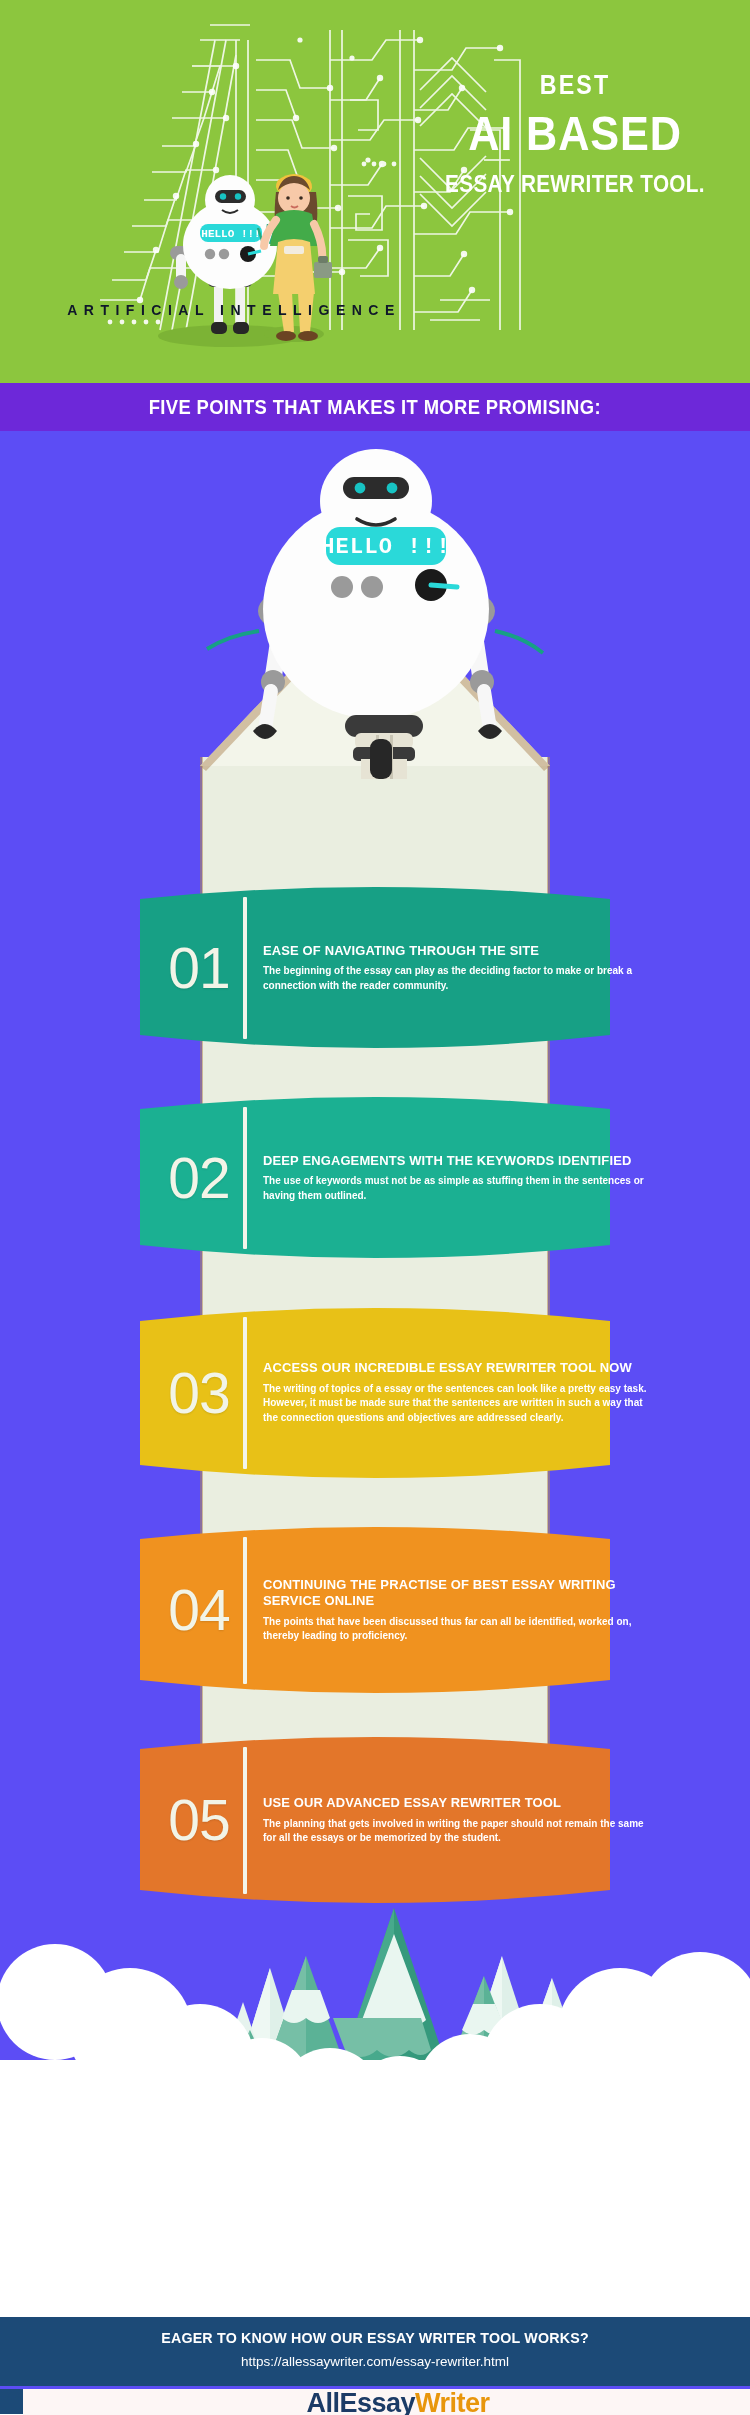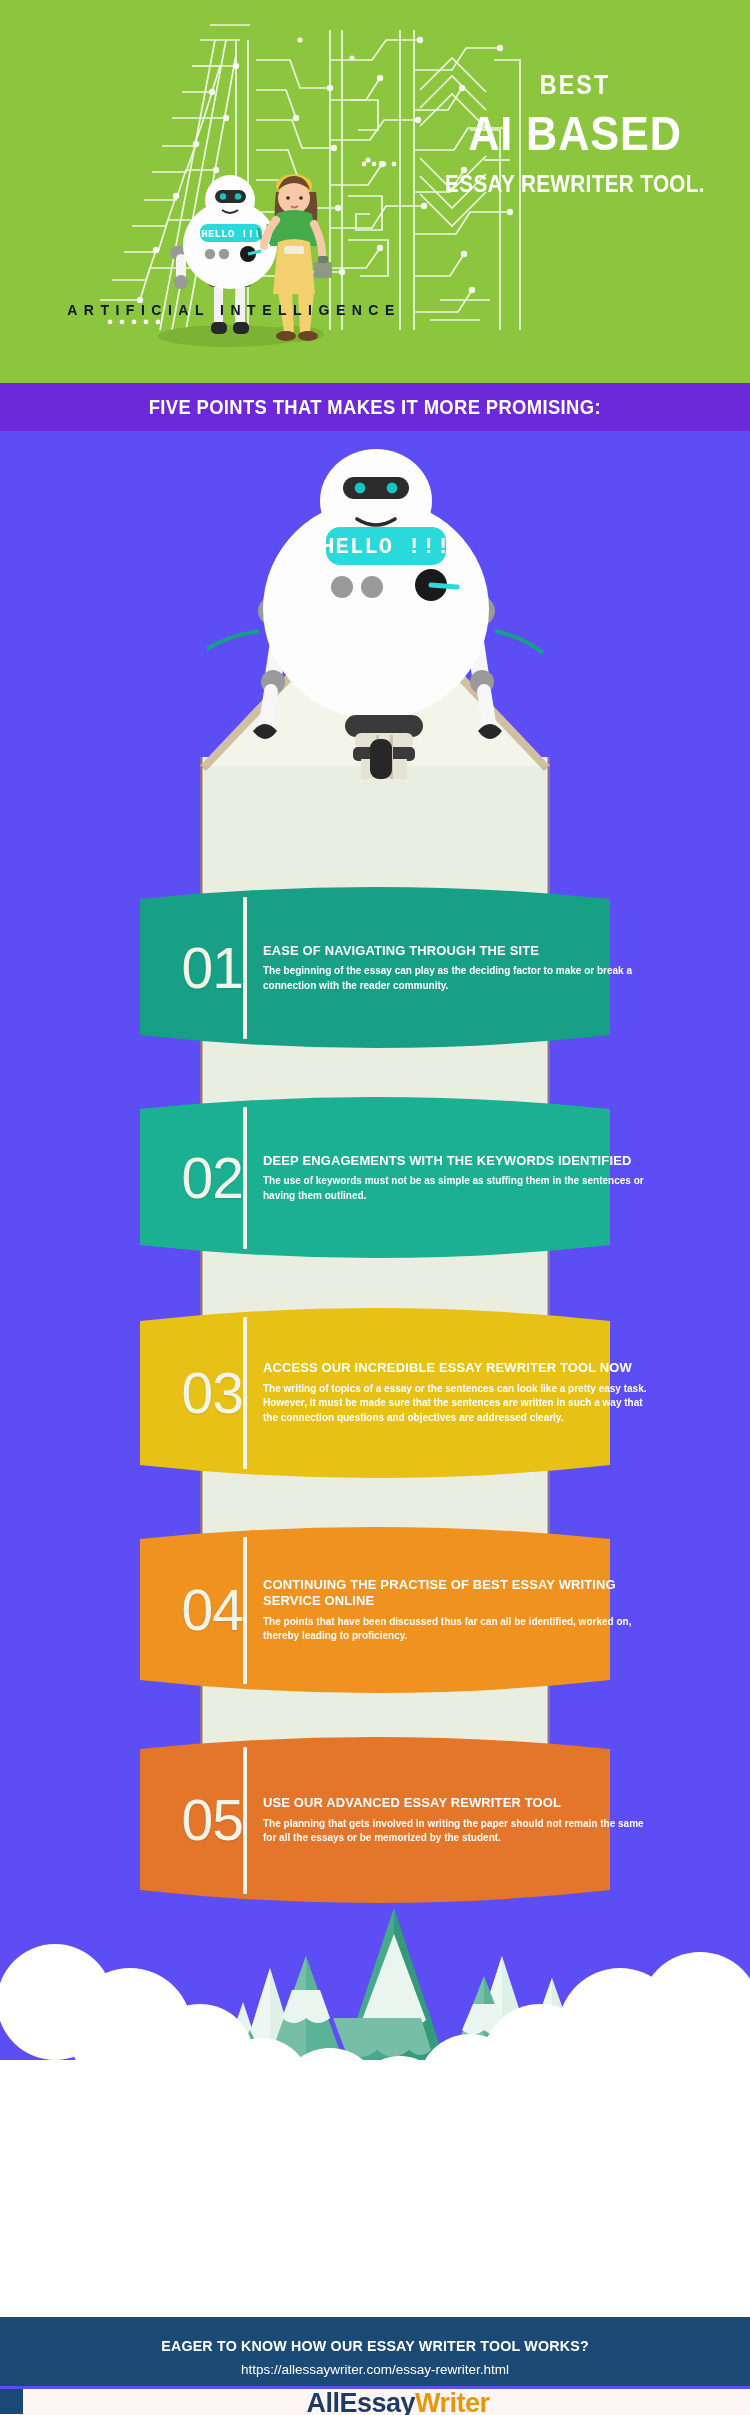--- a/index.html
+++ b/index.html
@@ -76,21 +76,21 @@
   
   .ribbon { position:absolute; left:0; width:750px; }
   .ribbon svg { position:absolute; left:0; top:0; }
   .ribbon-inner {
     position:absolute; left:0; top:0; width:750px; height:100%;
     display:flex; align-items:center; padding-left:155px; padding-right:100px;
   }
   .rnum {
     color:#f2f4e7; font-size:57px; font-weight:300; line-height:1;
     font-family:"Liberation Sans", sans-serif; letter-spacing:-1px;
-    width:88px; flex:0 0 88px; text-align:right;
+    width:88px; flex:0 0 88px; text-align:center;
     text-shadow:0 1px 2px rgba(0,0,0,.12);
   }
   .rdivider { width:4px; background:#f3f5ea; align-self:stretch; margin:14px 16px 14px 0; flex:0 0 4px; border-radius:1px; }
   .rbody { flex:1 1 auto; }
   .rtitle {
     color:#ffffff; font-size:13.5px; font-weight:bold; letter-spacing:.15px;
     line-height:1.22; margin-bottom:5px;
     font-family:"Liberation Sans Narrow","Liberation Sans", sans-serif;
     transform:scaleX(.96); transform-origin:left;
   }
@@ -98,21 +98,21 @@
     color:#ffffff; font-size:10px; line-height:1.46; font-weight:bold;
     font-family:"Liberation Sans", sans-serif;
   }
 
   
   .scene { position:absolute; left:0; bottom:0; width:750px; height:330px; }
 
   
   .footer-cta {
     position:absolute; left:0; top:2317px; width:750px; height:97px;
-    background:#1c4a77; text-align:center; padding-top:20px;
+    background:#1c4a77; text-align:center; padding-top:12px;
   }
   .footer-white-gap { position:absolute; left:0; top:2220px; width:750px; height:97px; background:#ffffff; }
   .cta-head {
     color:#ffffff; font-size:15px; font-weight:bold; letter-spacing:.2px;
     font-family:"Liberation Sans Narrow","Liberation Sans", sans-serif;
     transform:scaleX(.95);
   }
   .cta-url {
     color:#ffffff; font-size:13.5px; margin-top:8px; font-weight:normal;
     font-family:"Liberation Sans", sans-serif;

